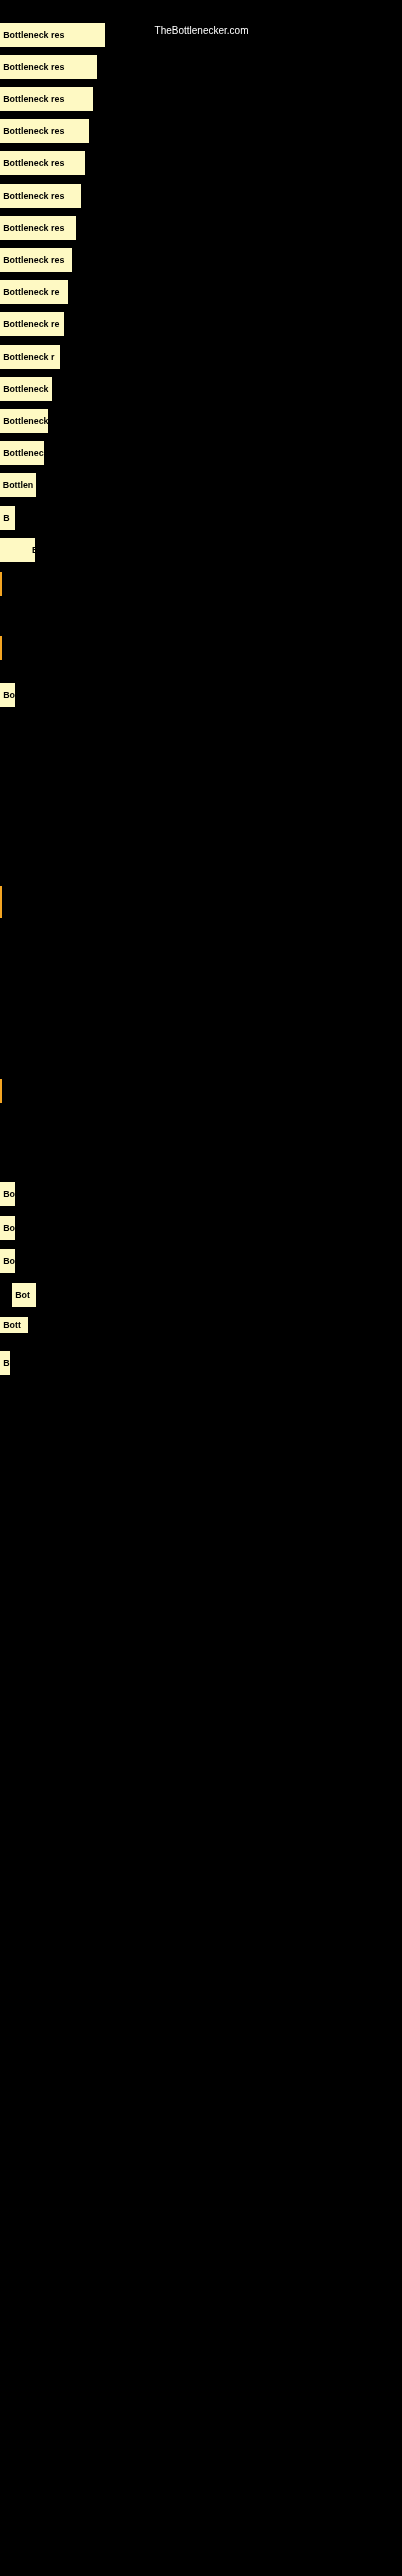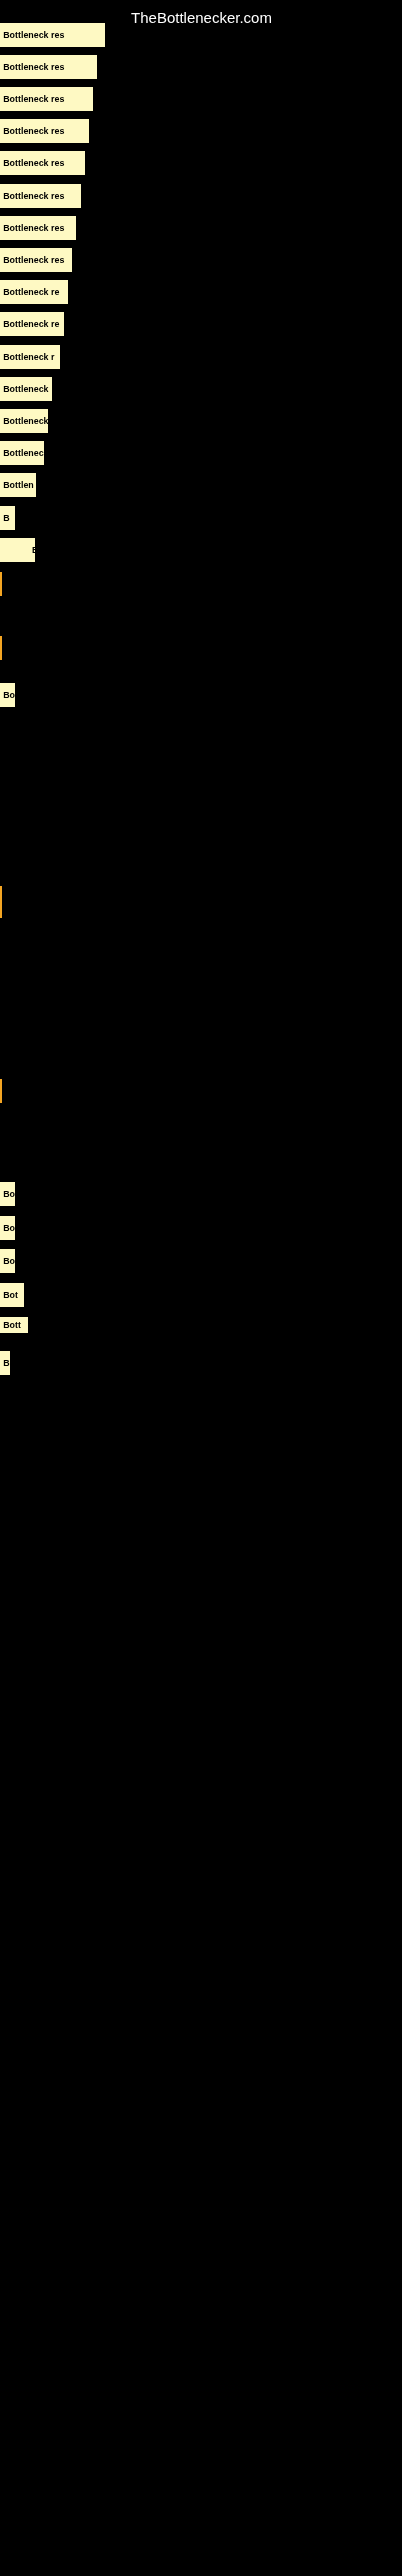--- a/index.html
+++ b/index.html
@@ -9,25 +9,25 @@
     }
     body {
       background-color: #000000;
       width: 403px;
       min-height: 2576px;
       font-family: Arial, sans-serif;
       position: relative;
     }
     .site-title {
       color: #ffffff;
-      font-size: 15px;
+      font-size: 10px;
       text-align: center;
       padding: 9px 0;
       position: absolute;
-      top: 0;
+      top: 16px;
       left: 0;
       right: 0;
     }
     .bar-container {
       position: absolute;
       left: 0;
       display: flex;
       align-items: center;
     }
     .bar {
@@ -119,21 +119,21 @@
       <div class="bar" style="width: 48px; height: 24px;">
         <span>Bottleneck r</span>
       </div>
     </div>
     <div class="bar-container" style="top: 441px;">
       <div class="bar" style="width: 44px; height: 24px;">
         <span>Bottleneck</span>
       </div>
     </div>
     <div class="bar-container" style="top: 473px;">
-      <div class="bar" style="width: 36px; height: 24px;">
+      <div class="bar" style="width: 36px; height: 24px; justify-content: center;">
         <span>Bottlen</span>
       </div>
     </div>
     <div class="bar-container" style="top: 506px;">
       <div class="bar" style="width: 14.5px; height: 24px;">
         <span>B</span>
       </div>
     </div>
     <div class="bar-container" style="top: 538px;">
       <div class="bar" style="width: 32px; height: 24px; padding-left: 32px;">
@@ -157,21 +157,21 @@
     <div class="bar-container" style="top: 1216px;">
       <div class="bar" style="width: 14.5px; height: 24px;">
         <span>Bo</span>
       </div>
     </div>
     <div class="bar-container" style="top: 1249px;">
       <div class="bar" style="width: 14.5px; height: 24px;">
         <span>Bo</span>
       </div>
     </div>
-    <div class="bar-container" style="top: 1283px;">
+    <div class="bar-container" style="top: 1283px; padding-left: 12px;">
       <div class="bar" style="width: 24px; height: 24px;">
         <span>Bot</span>
       </div>
     </div>
     <div class="bar-container" style="top: 1317px;">
       <div class="bar" style="width: 28px; height: 16px;">
         <span>Bott</span>
       </div>
     </div>
     <div class="bar-container" style="top: 1351px;">

